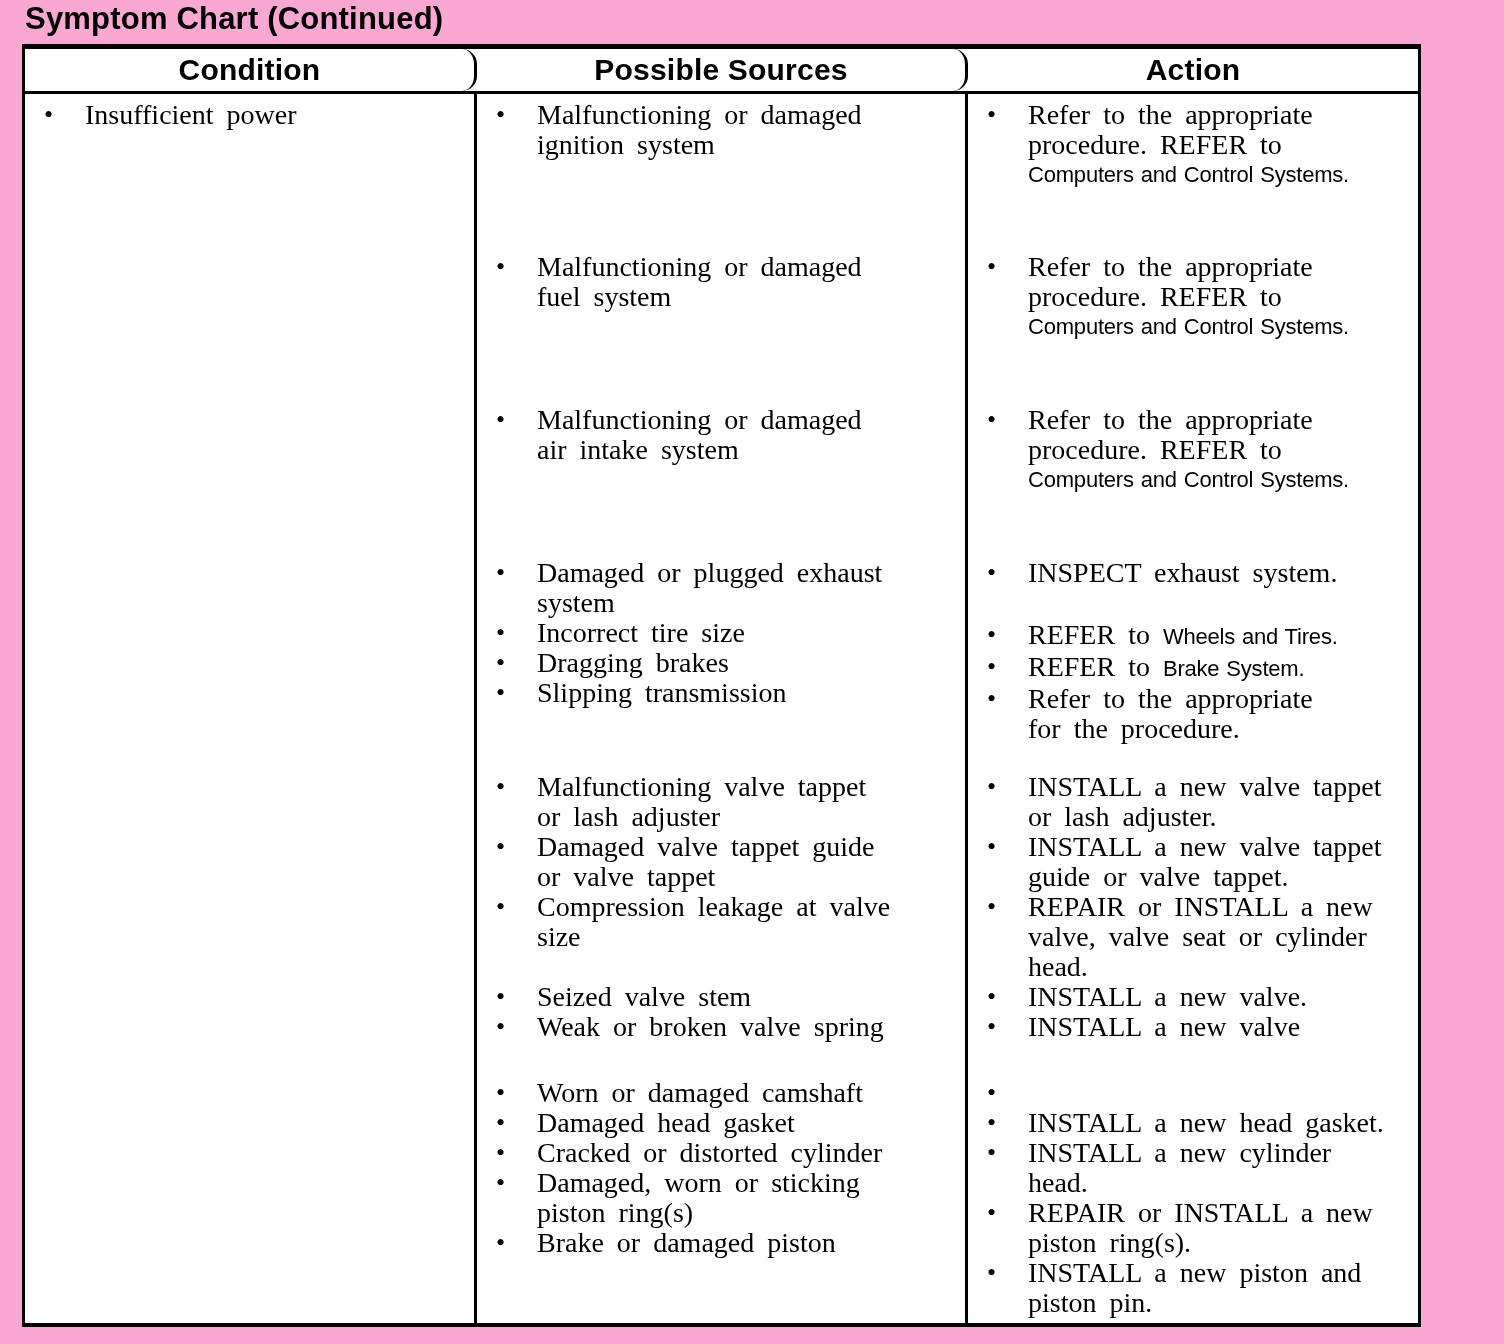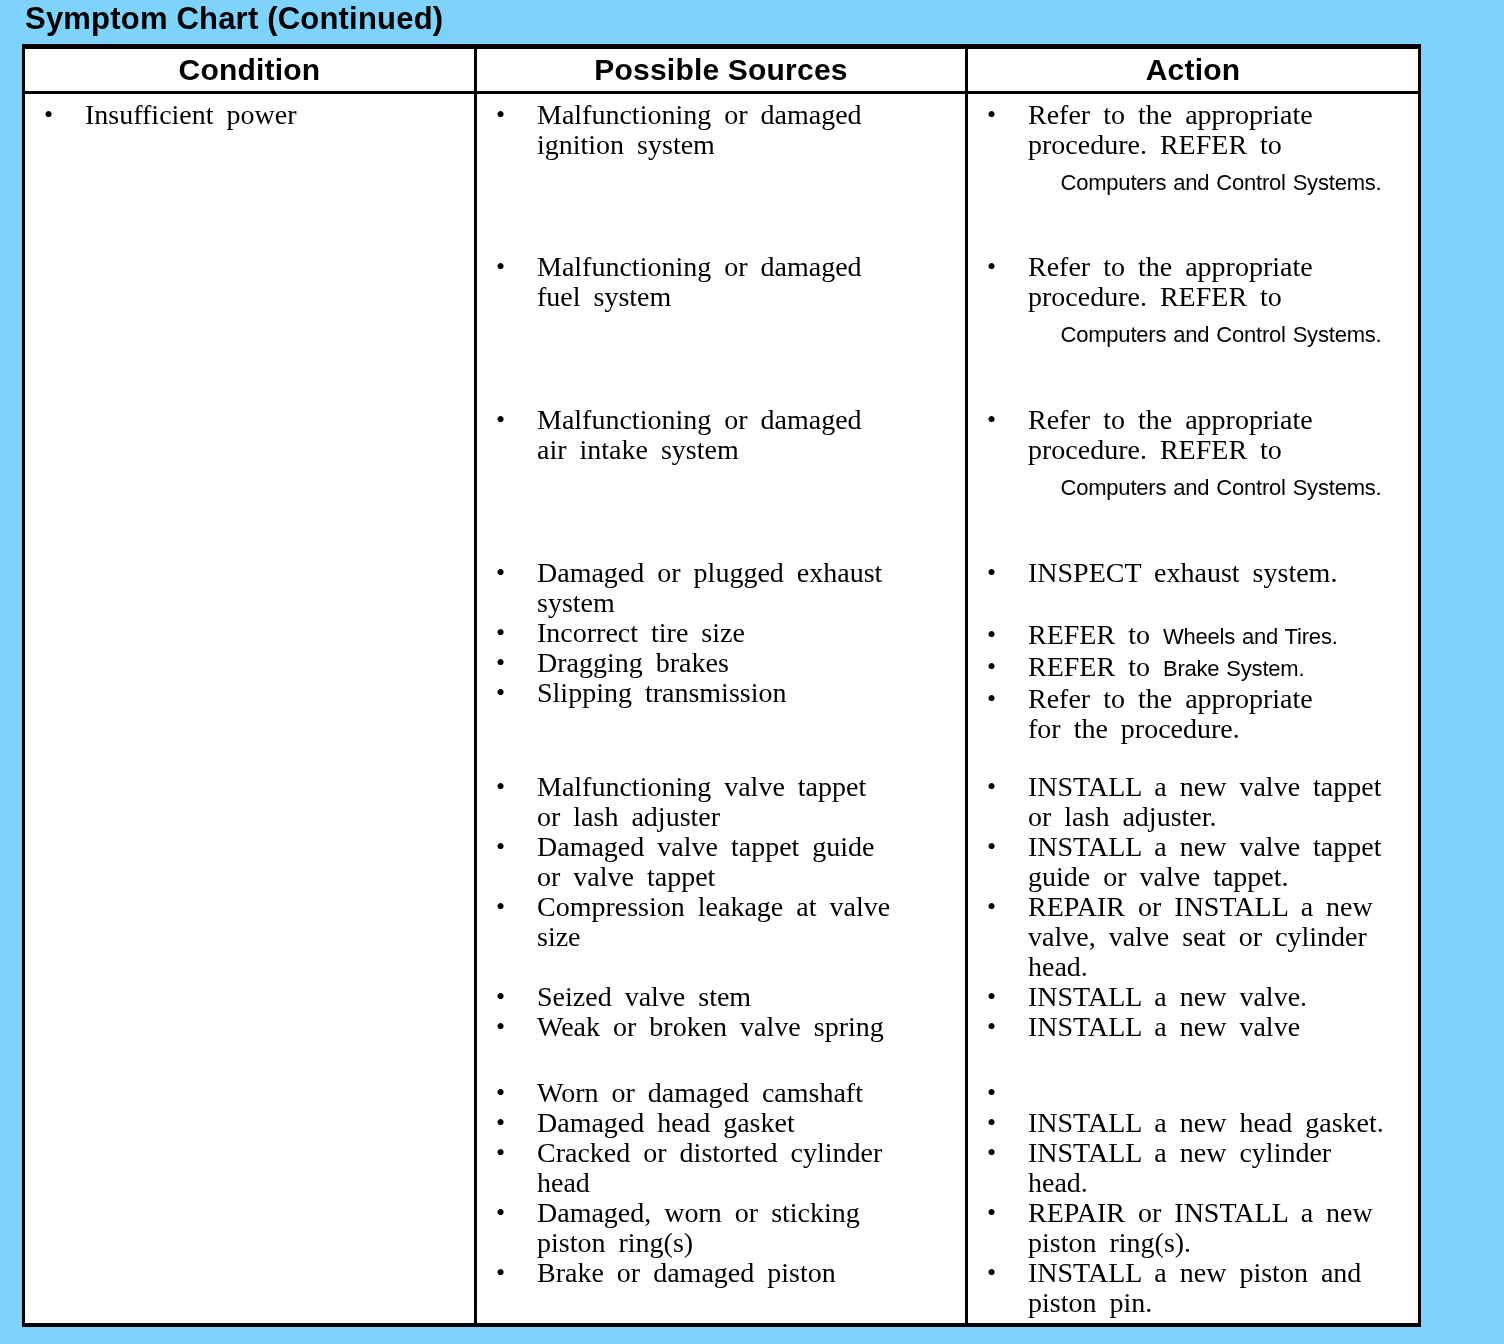--- a/index.html
+++ b/index.html
@@ -1,19 +1,19 @@
 <!DOCTYPE html>
 <html><head>
 <meta charset="utf-8">
 <style>
   html,body{margin:0;padding:0;background:#ffffff;}
   .page{
     position:relative;
     width:1504px;height:1344px;
-    background:#7dd3fc;color:#000;
+    background:#f9a8d4;color:#000;
     font-family:"Liberation Serif",serif;
     overflow:hidden;
   }
   .doc-title{
     position:absolute;left:25px;top:1px;
     font-family:"Liberation Sans",sans-serif;
     font-weight:700;font-size:31px;letter-spacing:0.2px;
     white-space:nowrap;
   }
   .tbl{
@@ -27,20 +27,21 @@
   .thead{
     display:grid;grid-template-columns:452px 491px 1fr;
     border-bottom:3px solid #000;
     height:42px;flex:0 0 42px;
   }
   .th{
     font-family:"Liberation Sans",sans-serif;
     font-weight:700;font-size:30px;
     display:flex;align-items:center;justify-content:center;
     letter-spacing:0.2px;
+    border-radius:15px;
   }
   .th.b{border-right:3px solid #000;}
   .tbody{
     flex:1;display:grid;grid-template-columns:452px 491px 1fr;
   }
   .bcell{
     box-sizing:border-box;
     padding:6px 4px 0 16px;
     overflow:visible;
   }
@@ -56,21 +57,21 @@
   .lines{flex:1 1 auto;min-width:0;}
   .line{
     white-space:nowrap;
     font-size:28px;line-height:30px;
     word-spacing:6px;
   }
   .ref{
     font-family:"Liberation Sans",sans-serif;
     font-size:22px;word-spacing:1px;letter-spacing:-0.2px;
   }
-  .refline{margin-top:8px;line-height:26px;text-align:center;}
+  .refline{margin-top:0;line-height:26px;}
 </style>
 </head>
 <body>
 
 <div class="page">
 
   <div class="doc-title">Symptom Chart (Continued)</div>
 
   <div class="tbl">
 
@@ -193,21 +194,20 @@
             <div class="item">
               <span class="bullet">•</span>
               <div class="lines">
                 <div class="line">Damaged head gasket</div>
               </div>
             </div>
             <div class="item">
               <span class="bullet">•</span>
               <div class="lines">
                 <div class="line">Cracked or distorted cylinder</div>
-                <div class="line">head</div>
               </div>
             </div>
             <div class="item">
               <span class="bullet">•</span>
               <div class="lines">
                 <div class="line">Damaged, worn or sticking</div>
                 <div class="line">piston ring(s)</div>
               </div>
             </div>
             <div class="item">

